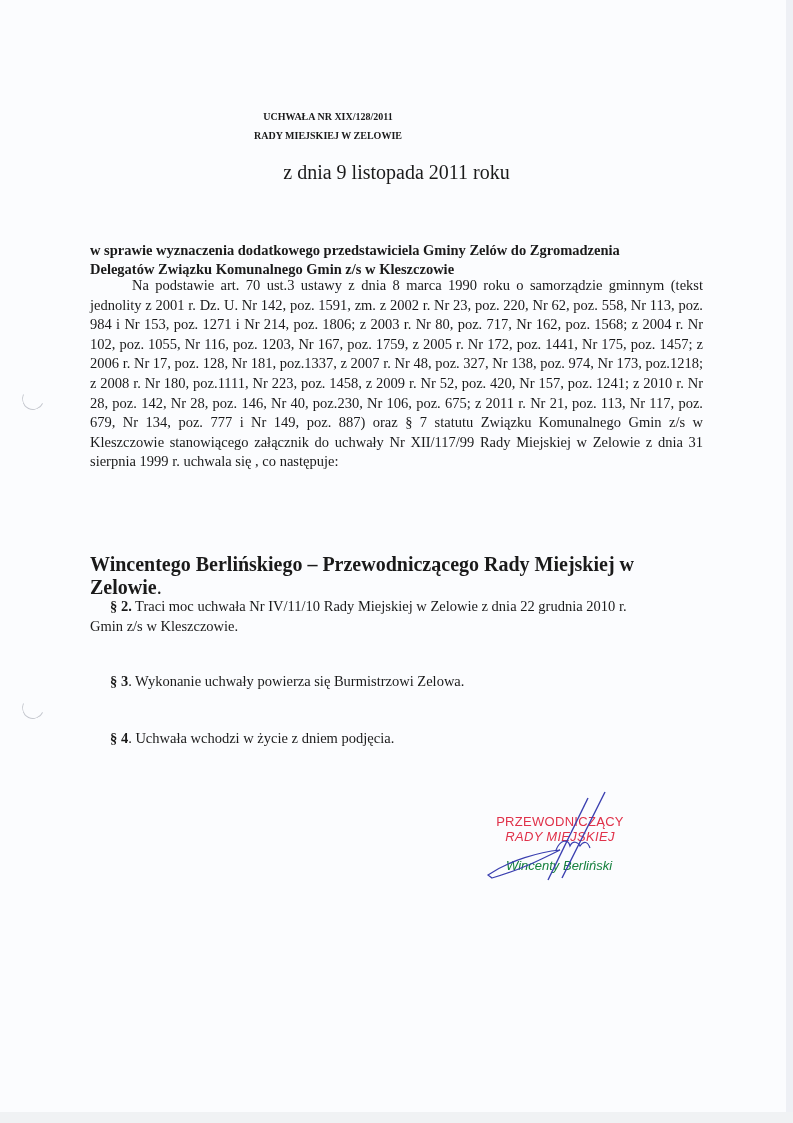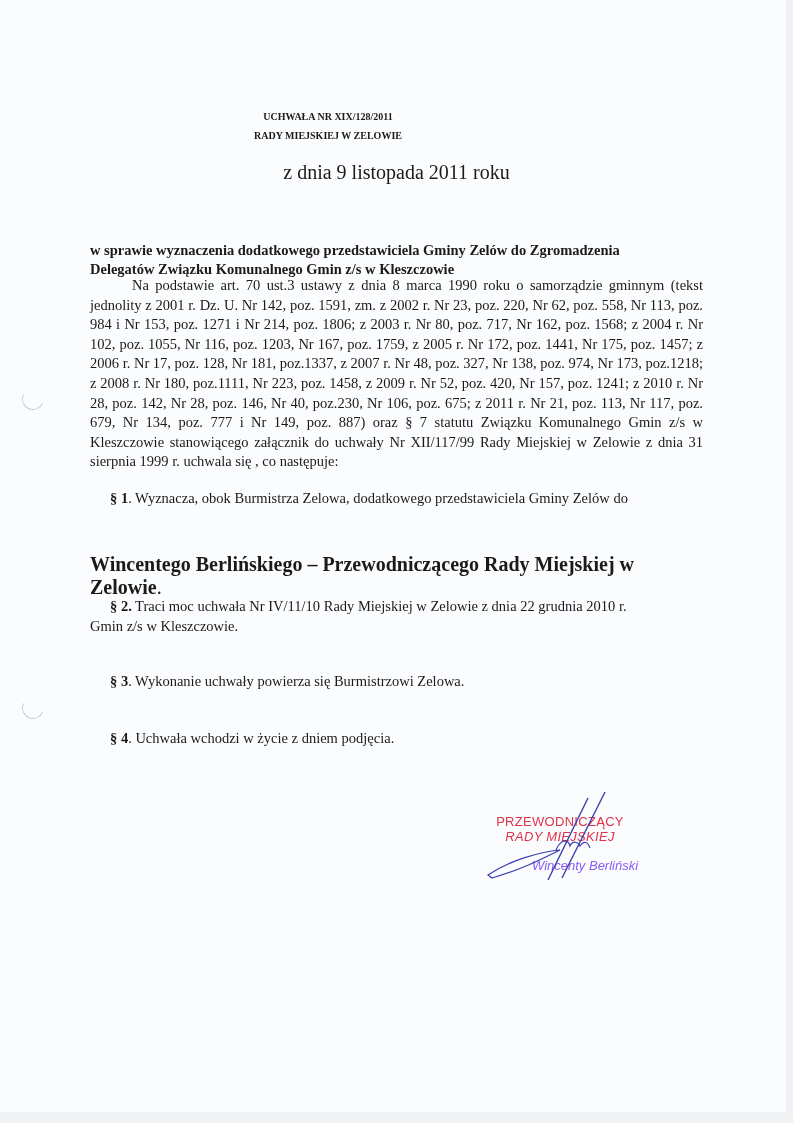--- a/index.html
+++ b/index.html
@@ -62,21 +62,21 @@
       position:absolute; left:480px; top:790px; width:170px; height:100px;
     }
     .stamp-line {
       position:absolute; left:0; width:160px; text-align:center;
       font-family:"Liberation Sans", sans-serif;
       color:#e0324a; font-size:13px; letter-spacing:0.3px;
     }
     .stamp-name {
       position:absolute; left:26px; top:68px;
       font-family:"Liberation Sans", sans-serif;
-      font-style:italic; color:#8b5cf6; font-size:13px;margin-left:26px;
+      font-style:italic; color:#15803d; font-size:13px;
     }
     .sig {
       position:absolute; left:0; top:0; width:170px; height:100px;
     }
   </style>
 </head>
 <body>
 
 <div class="page"></div>
 <div class="edge-right"></div>
@@ -90,21 +90,20 @@
 <div class="date" style="top:161px;">z dnia 9 listopada 2011 roku</div>
 
 <div class="subject" style="top:216px;margin-top:25px;">
   <div>w sprawie wyznaczenia  dodatkowego przedstawiciela Gminy Zelów  do Zgromadzenia</div>
   <div>Delegatów Związku Komunalnego Gmin z/s w Kleszczowie</div>
 </div>
 
 <div class="body-para" style="top:276px;"><span class="indent"></span><span>Na podstawie art. 70 ust.3 ustawy  z dnia 8 marca 1990 roku o samorządzie gminnym (tekst jednolity z 2001 r. Dz. U. Nr 142, poz. 1591, zm. z 2002 r. Nr 23, poz. 220, Nr 62, poz. 558, Nr 113, poz. 984 i Nr 153, poz. 1271 i Nr 214, poz. 1806; z 2003 r. Nr 80, poz. 717, Nr 162, poz. 1568; z 2004 r. Nr 102, poz. 1055, Nr 116, poz. 1203, Nr 167, poz. 1759, z 2005 r. Nr 172, poz. 1441, Nr 175, poz. 1457; z 2006 r. Nr 17, poz. 128, Nr 181, poz.1337, z 2007 r. Nr 48, poz. 327, Nr 138, poz. 974, Nr 173, poz.1218; z 2008 r. Nr 180, poz.1111, Nr 223, poz. 1458, z 2009 r. Nr 52, poz. 420, Nr 157, poz. 1241; z 2010 r. Nr 28, poz. 142, Nr 28, poz. 146, Nr 40, poz.230,  Nr 106, poz. 675; z 2011 r. Nr 21, poz. 113, Nr 117, poz. 679, Nr 134, poz. 777 i Nr 149, poz. 887) oraz  § 7 statutu Związku Komunalnego Gmin z/s w Kleszczowie stanowiącego załącznik do uchwały Nr XII/117/99 Rady Miejskiej w Zelowie z dnia 31 sierpnia 1999 r. uchwala się , co następuje:</span></div>
 
 <div class="para" style="top:489px;">
-  <div style="padding-left:20px;"><b>§ 1</b><span>.  Wyznacza, obok Burmistrza Zelowa, dodatkowego przedstawiciela Gminy Zelów do</span></div>
 </div>
 
 <div class="bold-line" style="top:553px;"><span>Wincentego Berlińskiego – Przewodniczącego Rady Miejskiej w Zelowie</span><span style="font-weight:normal;">.</span></div>
 
 <div class="para" style="top:597px;">
   <div style="padding-left:20px;"><b>§ 2.</b><span> Traci moc uchwała Nr  IV/11/10 Rady Miejskiej w Zelowie z dnia 22 grudnia 2010 r.</span></div>
   <div>Gmin z/s w Kleszczowie.</div>
 </div>
 
 <div class="para" style="top:672px; padding-left:20px;"><b>§ 3</b><span>. Wykonanie uchwały powierza się Burmistrzowi Zelowa.</span></div>

